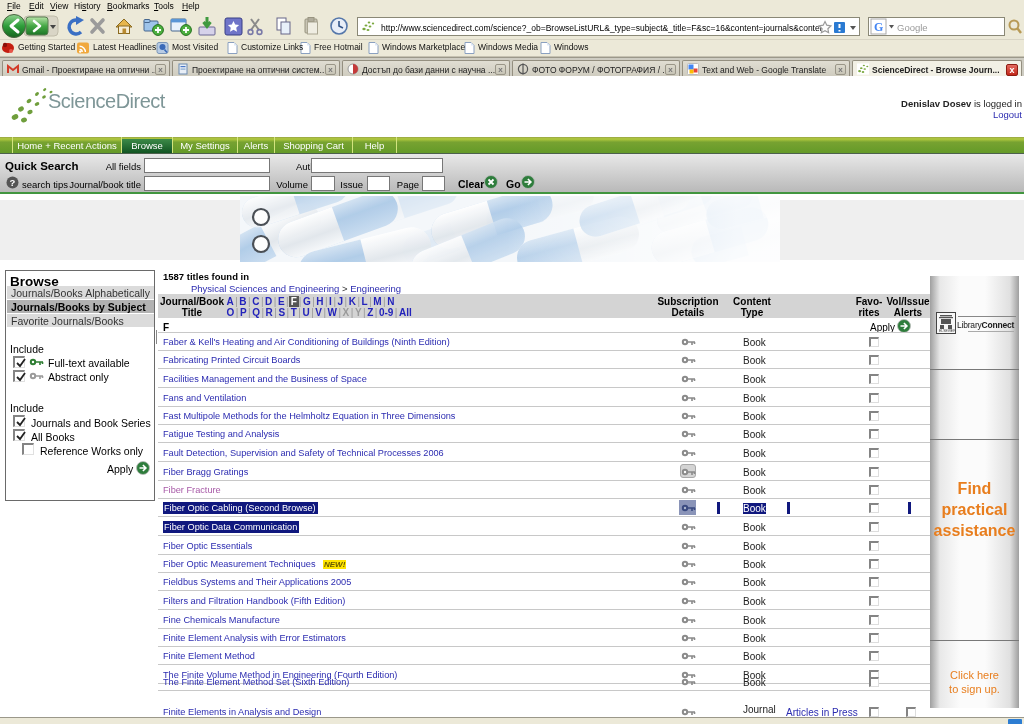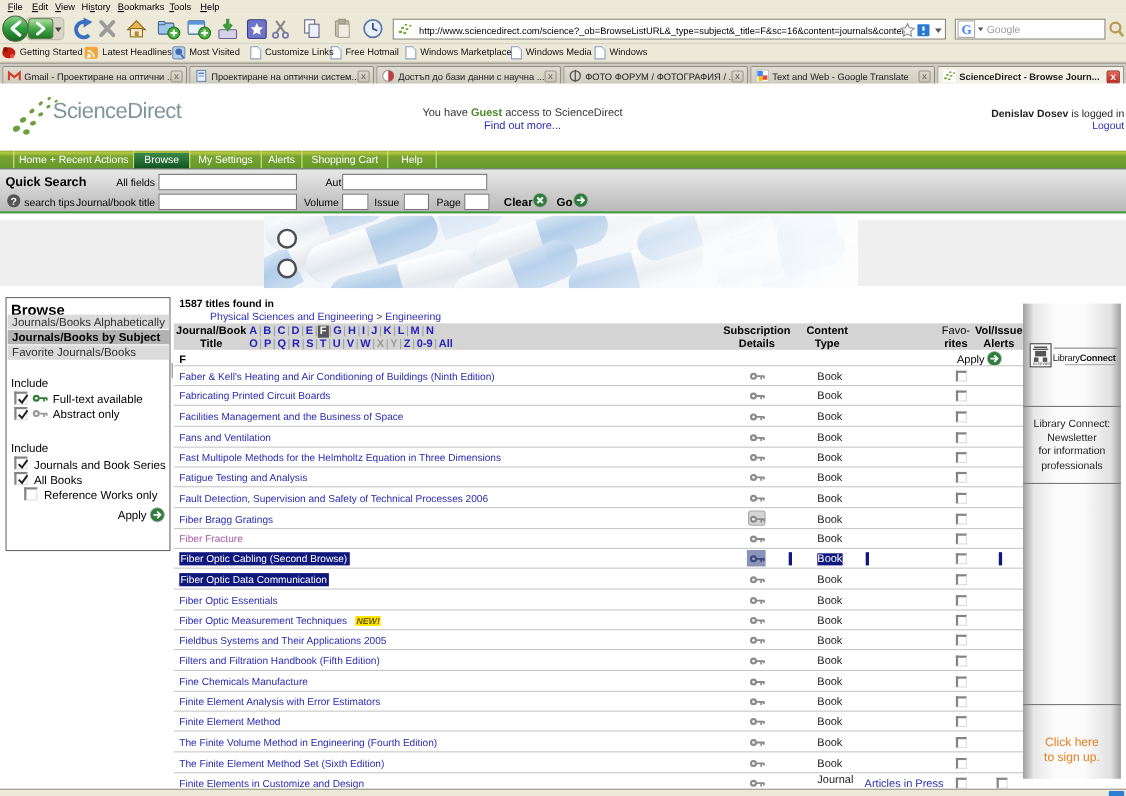--- a/index.html
+++ b/index.html
@@ -266,22 +266,20 @@
       <ellipse cx="22" cy="26" rx="2.7" ry="2.0" transform="rotate(-20 22 26)"></ellipse>
       <ellipse cx="21" cy="15" rx="2.6" ry="1.9" transform="rotate(-35 21 15)"></ellipse>
       <ellipse cx="29" cy="18" rx="2.4" ry="1.7" transform="rotate(-25 29 18)"></ellipse>
       <ellipse cx="29" cy="8" rx="2.2" ry="1.5" transform="rotate(-40 29 8)"></ellipse>
       <ellipse cx="36" cy="11" rx="2.0" ry="1.4" transform="rotate(-30 36 11)"></ellipse>
       <ellipse cx="37" cy="3.5" rx="1.8" ry="1.2" transform="rotate(-40 37 4)"></ellipse>
       <ellipse cx="43" cy="6" rx="1.6" ry="1.1" transform="rotate(-30 43 6)"></ellipse>
     </g>
   </svg>
   <span style="position:absolute;left:48px;top:14px;font-size:20px;color:#7e9697;letter-spacing:-0.5px">ScienceDirect</span>
-  <div style="position:absolute;left:330px;top:21px;width:290px;text-align:center;font-size:10px;color:#333">You have <b style="color:#4f8a28">Guest</b> access to ScienceDirect</div>
-  <div style="position:absolute;left:330px;top:33px;width:290px;text-align:center;font-size:10px"><span style="color:#2b2bb0">Find out more...</span></div>
   <div style="position:absolute;right:2px;top:22px;font-size:9.5px;color:#222"><b>Denislav Dosev</b> is logged in</div>
   <div style="position:absolute;right:2px;top:33px;font-size:9.5px"><span style="color:#2b2bb0">Logout</span></div>
 </div>
 
 <div id="greennav" class="abs">
   <div class="gnsep" style="left:12px"></div>
   <div class="gn" style="left:13px;width:108px">Home + Recent Actions</div>
   <div class="gnsep" style="left:121px"></div>
   <div class="gn" style="left:122px;width:50px;background:linear-gradient(#3c8a48,#115422)">Browse</div>
   <div class="gnsep" style="left:172px"></div>
@@ -469,21 +467,21 @@
 <div class="abs" style="left:158px;top:268px;width:777px;font-size:9.5px">
   <b style="position:absolute;left:5px;top:3px;font-size:9.5px">1587 titles found in</b>
   <span style="position:absolute;left:33px;top:15px;font-size:9.5px"><span class="lnk">Physical Sciences and Engineering</span> <span style="color:#333">&gt;</span> <span class="lnk">Engineering</span></span>
   <div style="position:absolute;left:0;top:26px;width:777px;height:24px;background:#d4d4d4"></div>
   <div style="position:absolute;left:0px;top:28px;width:68px;text-align:center;font-weight:bold;font-size:10px">Journal/Book</div>
   <div style="position:absolute;left:0px;top:39px;width:68px;text-align:center;font-weight:bold;font-size:10px">Title</div>
   <div style="position:absolute;left:492px;top:28px;width:76px;text-align:center;font-weight:bold;font-size:10px">Subscription</div>
   <div style="position:absolute;left:492px;top:39px;width:76px;text-align:center;font-weight:bold;font-size:10px">Details</div>
   <div style="position:absolute;left:556px;top:28px;width:76px;text-align:center;font-weight:bold;font-size:10px">Content</div>
   <div style="position:absolute;left:556px;top:39px;width:76px;text-align:center;font-weight:bold;font-size:10px">Type</div>
-  <div style="position:absolute;left:687px;top:28px;width:48px;text-align:center;font-weight:normal;font-size:10px">Favo-</div>
+  <div style="position:absolute;left:687px;top:28px;width:48px;text-align:center;font-weight:bold;font-size:10px">Favo-</div>
   <div style="position:absolute;left:687px;top:39px;width:48px;text-align:center;font-weight:bold;font-size:10px">rites</div>
   <div style="position:absolute;left:726px;top:28px;width:48px;text-align:center;font-weight:bold;font-size:10px">Vol/Issue</div>
   <div style="position:absolute;left:726px;top:39px;width:48px;text-align:center;font-weight:bold;font-size:10px">Alerts</div>
   <div id="alpha1" style="position:absolute;left:67px;top:28px;font-weight:bold;font-size:10px;white-space:nowrap"><span style="color:#2323bb;padding:0 1.5px">A</span><span style="color:#999;font-weight:normal">|</span><span style="color:#2323bb;padding:0 1.5px">B</span><span style="color:#999;font-weight:normal">|</span><span style="color:#2323bb;padding:0 1.5px">C</span><span style="color:#999;font-weight:normal">|</span><span style="color:#2323bb;padding:0 1.5px">D</span><span style="color:#999;font-weight:normal">|</span><span style="color:#2323bb;padding:0 1.5px">E</span><span style="color:#999;font-weight:normal">|</span><span style="background:#555;color:#fff;padding:0 2px">F</span><span style="color:#999;font-weight:normal">|</span><span style="color:#2323bb;padding:0 1.5px">G</span><span style="color:#999;font-weight:normal">|</span><span style="color:#2323bb;padding:0 1.5px">H</span><span style="color:#999;font-weight:normal">|</span><span style="color:#2323bb;padding:0 1.5px">I</span><span style="color:#999;font-weight:normal">|</span><span style="color:#2323bb;padding:0 1.5px">J</span><span style="color:#999;font-weight:normal">|</span><span style="color:#2323bb;padding:0 1.5px">K</span><span style="color:#999;font-weight:normal">|</span><span style="color:#2323bb;padding:0 1.5px">L</span><span style="color:#999;font-weight:normal">|</span><span style="color:#2323bb;padding:0 1.5px">M</span><span style="color:#999;font-weight:normal">|</span><span style="color:#2323bb;padding:0 1.5px">N</span></div>
   <div id="alpha2" style="position:absolute;left:67px;top:39px;font-weight:bold;font-size:10px;white-space:nowrap"><span style="color:#2323bb;padding:0 1.5px">O</span><span style="color:#999;font-weight:normal">|</span><span style="color:#2323bb;padding:0 1.5px">P</span><span style="color:#999;font-weight:normal">|</span><span style="color:#2323bb;padding:0 1.5px">Q</span><span style="color:#999;font-weight:normal">|</span><span style="color:#2323bb;padding:0 1.5px">R</span><span style="color:#999;font-weight:normal">|</span><span style="color:#2323bb;padding:0 1.5px">S</span><span style="color:#999;font-weight:normal">|</span><span style="color:#2323bb;padding:0 1.5px">T</span><span style="color:#999;font-weight:normal">|</span><span style="color:#2323bb;padding:0 1.5px">U</span><span style="color:#999;font-weight:normal">|</span><span style="color:#2323bb;padding:0 1.5px">V</span><span style="color:#999;font-weight:normal">|</span><span style="color:#2323bb;padding:0 1.5px">W</span><span style="color:#999;font-weight:normal">|</span><span style="color:#9a9a9a;padding:0 1.5px">X</span><span style="color:#999;font-weight:normal">|</span><span style="color:#9a9a9a;padding:0 1.5px">Y</span><span style="color:#999;font-weight:normal">|</span><span style="color:#2323bb;padding:0 1.5px">Z</span><span style="color:#999;font-weight:normal">|</span><span style="color:#2323bb;padding:0 1.5px">0-9</span><span style="color:#999;font-weight:normal">|</span><span style="color:#2323bb;padding:0 1.5px">All</span></div>
   <b style="position:absolute;left:5px;top:54px;font-size:10px">F</b>
   <span style="position:absolute;left:712px;top:54px;font-size:10px">Apply</span>
   <svg width="15" height="15" style="position:absolute;left:739px;top:51px">
       <circle cx="7" cy="7" r="6.5" fill="#2e7d3c" stroke="#bbb" stroke-width="0.8"></circle>
       <path d="M3.5 7 h6 m-2.6 -3 l3 3 -3 3" stroke="#fff" stroke-width="1.6" fill="none"></path>
@@ -700,34 +698,34 @@
 <div style="position:absolute;left:0;top:17px;width:777px;height:1px;background:#c8c8c8"></div>
 <span style="position:absolute;left:5px;top:4px;color:#2b2bb0">The Finite Volume Method in Engineering (Fourth Edition)</span>
 <svg style="position:absolute;left:523px;top:4px" width="16" height="10">
         <circle cx="4" cy="5" r="3.2" fill="#8a8a8a"></circle>
         <circle cx="4" cy="5" r="1.2" fill="#fdfdfd"></circle>
         <path d="M7 5 h7 m-3 0 v3 m2.5 -3 v2" stroke="#8a8a8a" stroke-width="1.6"></path>
       </svg>
 <span style="position:absolute;left:585px;top:4px;color:#222;font-size:10px">Book</span>
 <div style="position:absolute;left:711px;top:4px;width:10px;height:10px;background:#fff;border-top:2px solid #848484;border-left:2px solid #848484;border-right:1px solid #ddd;border-bottom:1px solid #ddd"></div>
 </div>
-<div style="position:absolute;left:0;top:352px;width:777px;height:18px">
+<div style="position:absolute;left:0;top:340px;width:777px;height:18px">
 <div style="position:absolute;left:0;top:17px;width:777px;height:1px;background:#c8c8c8"></div>
 <span style="position:absolute;left:5px;top:4px;color:#2b2bb0">The Finite Element Method Set (Sixth Edition)</span>
 <svg style="position:absolute;left:523px;top:4px" width="16" height="10">
         <circle cx="4" cy="5" r="3.2" fill="#8a8a8a"></circle>
         <circle cx="4" cy="5" r="1.2" fill="#fdfdfd"></circle>
         <path d="M7 5 h7 m-3 0 v3 m2.5 -3 v2" stroke="#8a8a8a" stroke-width="1.6"></path>
       </svg>
 <span style="position:absolute;left:585px;top:4px;color:#222;font-size:10px">Book</span>
 <div style="position:absolute;left:711px;top:4px;width:10px;height:10px;background:#fff;border-top:2px solid #848484;border-left:2px solid #848484;border-right:1px solid #ddd;border-bottom:1px solid #ddd"></div>
 </div>
 <div style="position:absolute;left:0;top:370px;width:777px;height:18px">
 <div style="position:absolute;left:0;top:17px;width:777px;height:1px;background:#c8c8c8"></div>
-<span style="position:absolute;left:5px;top:4px;color:#2b2bb0">Finite Elements in Customize and Design</span>
+<span style="position:absolute;left:5px;top:4px;color:#2b2bb0">Finite Elements in Analysis and Design</span>
 <svg style="position:absolute;left:523px;top:4px" width="16" height="10">
         <circle cx="4" cy="5" r="3.2" fill="#8a8a8a"></circle>
         <circle cx="4" cy="5" r="1.2" fill="#fdfdfd"></circle>
         <path d="M7 5 h7 m-3 0 v3 m2.5 -3 v2" stroke="#8a8a8a" stroke-width="1.6"></path>
       </svg>
 <span style="position:absolute;left:585px;top:1px;color:#222;font-size:10px">Journal</span>
 <span style="position:absolute;left:628px;top:4px;color:#2b2bb0;font-size:10px">Articles in Press</span>
 <div style="position:absolute;left:711px;top:4px;width:10px;height:10px;background:#fff;border-top:2px solid #848484;border-left:2px solid #848484;border-right:1px solid #ddd;border-bottom:1px solid #ddd"></div>
 <div style="position:absolute;left:748px;top:4px;width:10px;height:10px;background:#fff;border-top:2px solid #848484;border-left:2px solid #848484;border-right:1px solid #ddd;border-bottom:1px solid #ddd"></div>
 </div>
@@ -742,22 +740,22 @@
           <rect x="3" y="12" width="4" height="4"></rect>
           <rect x="11" y="12" width="4" height="4"></rect>
         </g>
         <text x="2" y="19" font-size="3.4" fill="#333">ELSEVIER</text>
       </svg>
   </div>
   <div style="position:absolute;left:28px;top:40px;width:58px;height:1px;background:#888"></div>
   <div style="position:absolute;left:27px;top:44px;font-size:8.5px;color:#1a1a1a;letter-spacing:-0.2px">Library<b>Connect</b></div>
   <div style="position:absolute;left:38px;top:55px;width:46px;height:1px;background:#aaa"></div>
   <div class="adline" style="top:93px"></div>
-  <div style="position:absolute;left:0;top:104px;width:89px;text-align:center;font-size:9.5px;color:#222;line-height:12.5px">Library Connect:<br>Newsletter<br>for information<br>professionals</div>
   <div class="adline" style="top:163px"></div>
+  <div class="adorange" style="top:202px;font-size:16px;line-height:21px">Find<br>practical<br>assistance</div>
   <div class="adline" style="top:364px"></div>
   <div class="adorange" style="top:392px;font-size:11px;font-weight:normal;line-height:14px">Click here<br>to sign up.</div>
 </div>
 
 <div class="abs" style="left:156px;top:330px;width:1px;height:14px;background:#888"></div>
 <div id="statusbar" class="abs">
     <div style="position:absolute;right:2px;top:1px;width:14px;height:6px;background:#2d7dd2;border-radius:1px"></div>
   </div>
 
 </body></html>

